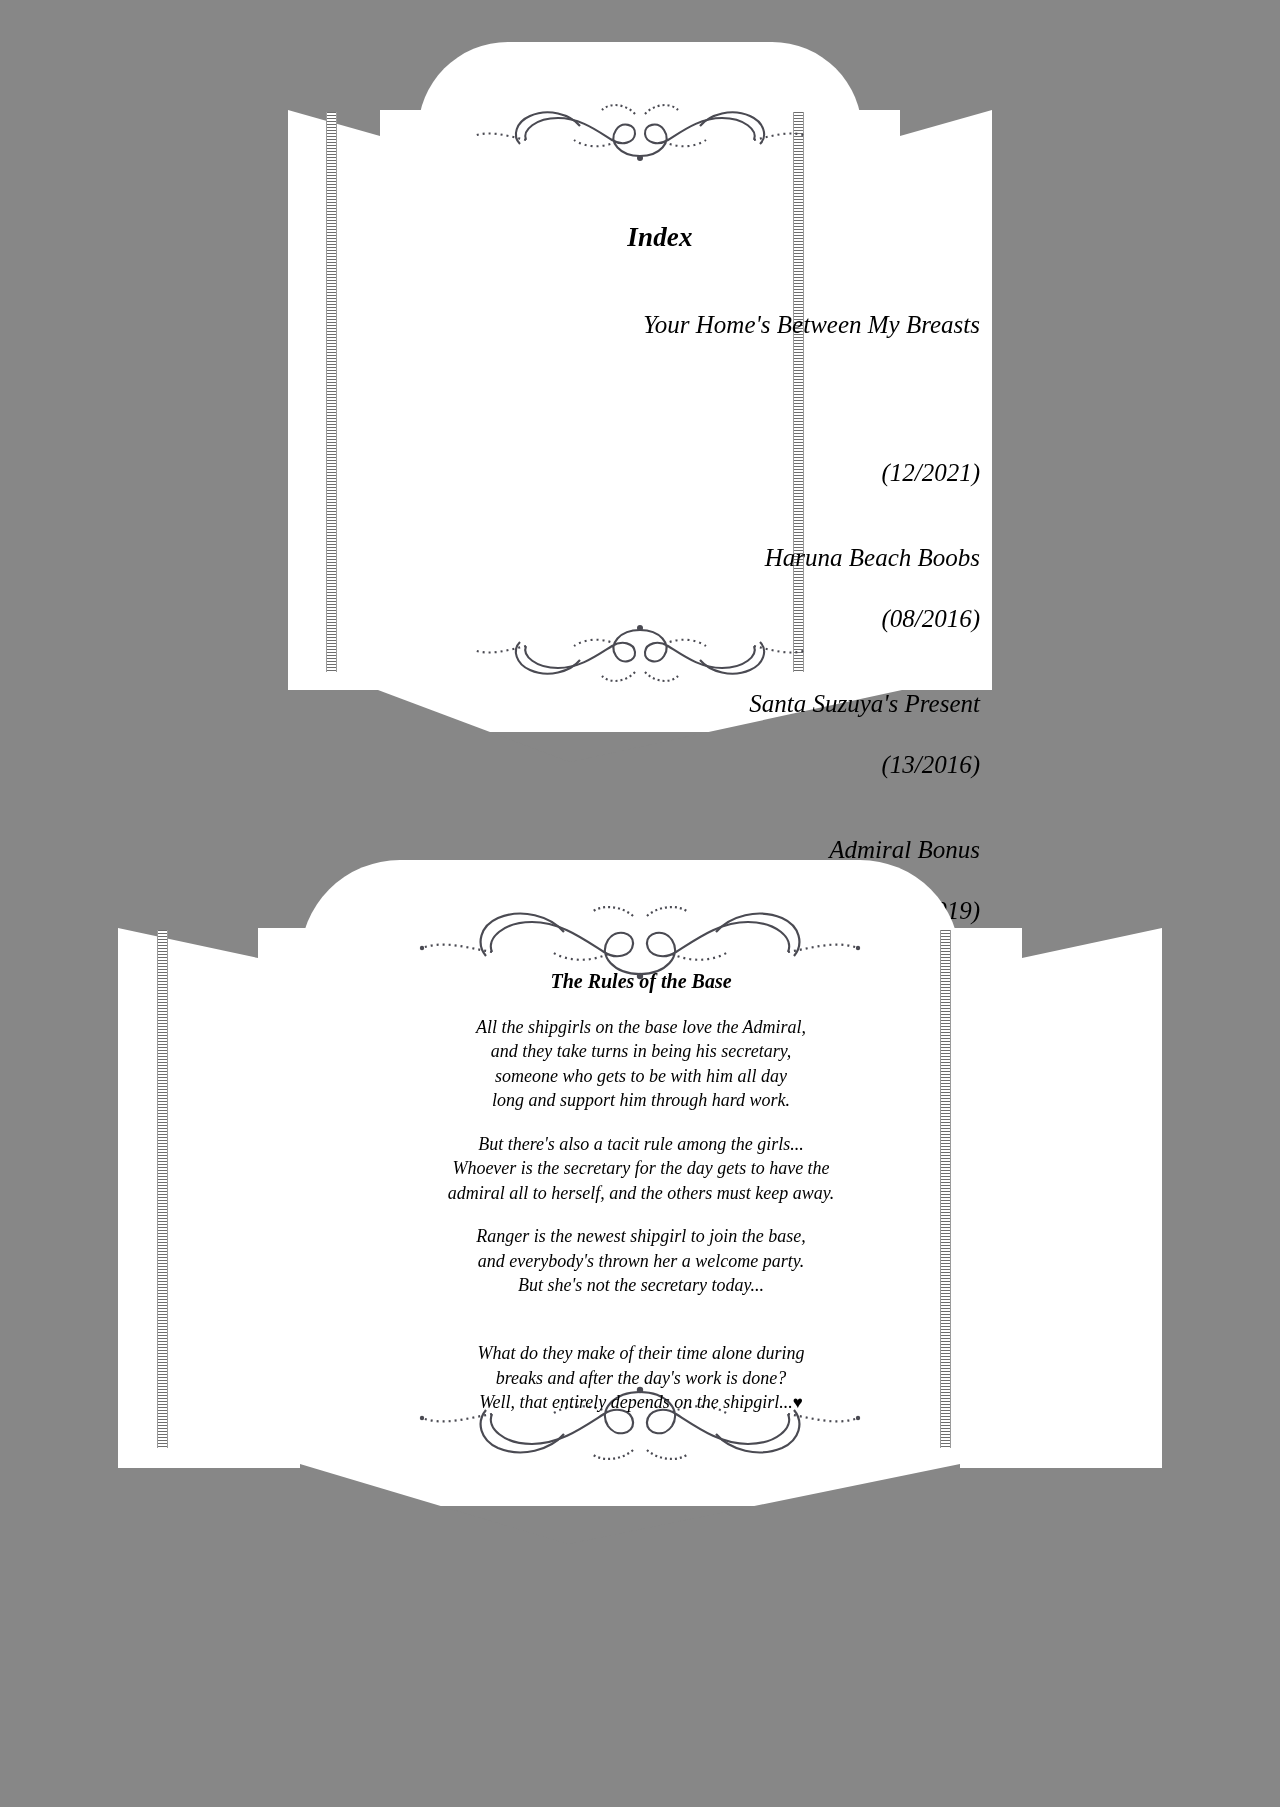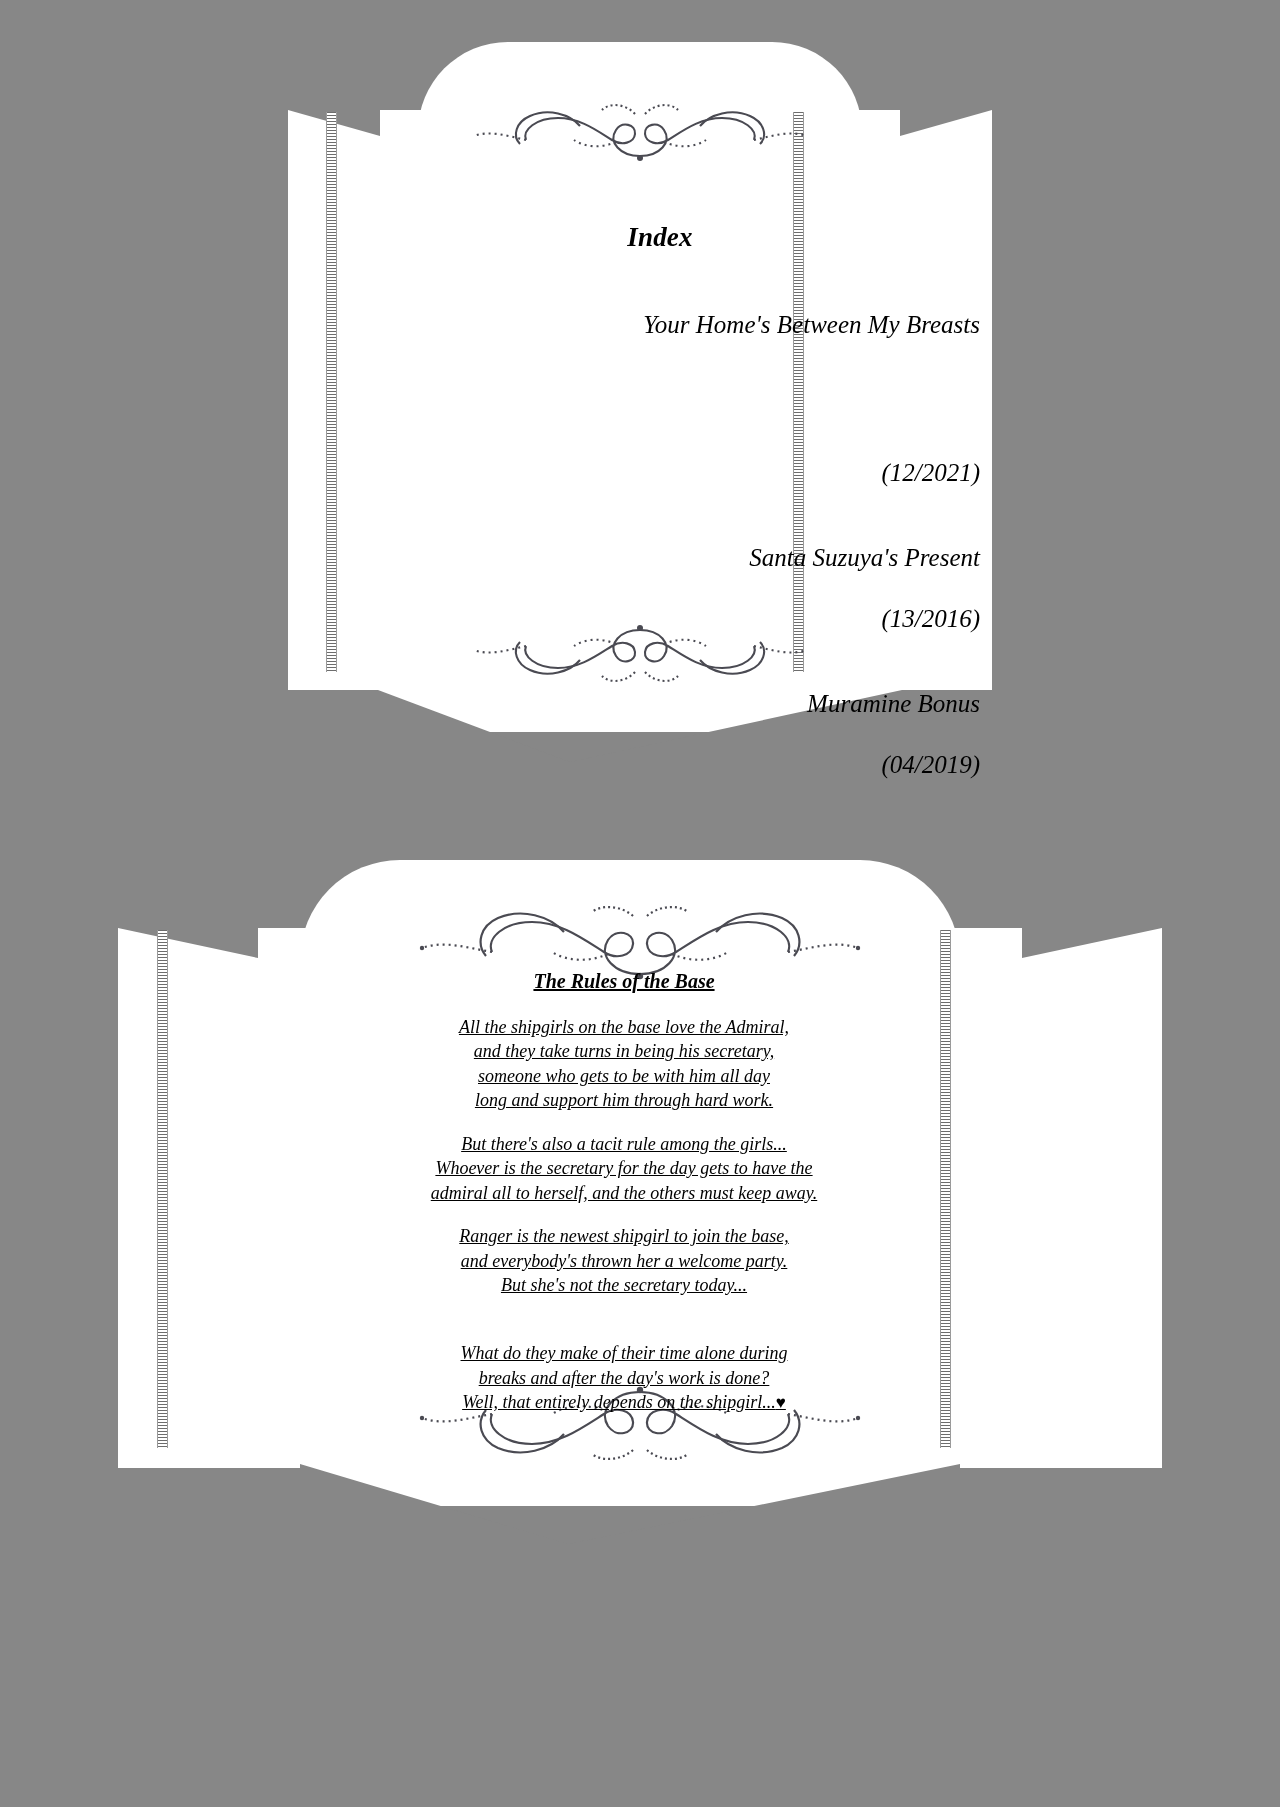--- a/index.html
+++ b/index.html
@@ -163,28 +163,32 @@
 
     <div class="entry first">
       <span>Your Home's Between My Breasts</span>
     </div>
 
     <div class="entry">
       <br>
       <span>(12/2021)</span>
     </div>
 
+    <div class="entry">
+      <span>Haruna Beach Boobs</span><br>
+      <span>(08/2016)</span>
+    </div>
 
     <div class="entry">
       <span>Santa Suzuya's Present</span><br>
       <span>(13/2016)</span>
     </div>
 
     <div class="entry">
-      <span>Muramine Bonus</span><br>
+      <span>Admiral Bonus</span><br>
       <span>(04/2019)</span>
     </div>
   </div>
 </div>
 
 <div class="panel" id="page-rules" style="left:0; top:840px; width:1280px; height:760px;">
 
   <div class="flap" style="left:300px; top:20px; width:660px; height:100px; border-radius:300px 300px 0 0;"></div>
 
   <div class="paper" style="left:118px; top:88px; width:1044px; height:540px;"></div>
@@ -233,21 +237,21 @@
       <path d="M132 50 C108 46 84 38 62 46" stroke-dasharray="2 4"></path>
       <path d="M428 50 C452 46 476 38 498 46" stroke-dasharray="2 4"></path>
       <path d="M273 14 C262 4 242 2 232 10" stroke-dasharray="2 3"></path>
       <path d="M287 14 C298 4 318 2 328 10" stroke-dasharray="2 3"></path>
       <circle cx="280" cy="74" r="3.2" fill="#4a4a52" stroke="none"></circle>
       <circle cx="62" cy="46" r="2.2" fill="#4a4a52" stroke="none"></circle>
       <circle cx="498" cy="46" r="2.2" fill="#4a4a52" stroke="none"></circle>
     </svg>
   </div>
 
-  <div class="content" style="left:304px; top:130px; width:640px;text-decoration:underline;">
+  <div class="content" style="left:321px; top:130px; width:640px;">
     <div class="title">The Rules of the Base</div>
 
     <div class="para">All the shipgirls on the base love the Admiral,
 and they take turns in being his secretary,
 someone who gets to be with him all day
 long and support him through hard work.</div>
     <div class="para">But there's also a tacit rule among the girls...
 Whoever is the secretary for the day gets to have the
 admiral all to herself, and the others must keep away.</div>
     <div class="para">Ranger is the newest shipgirl to join the base,

